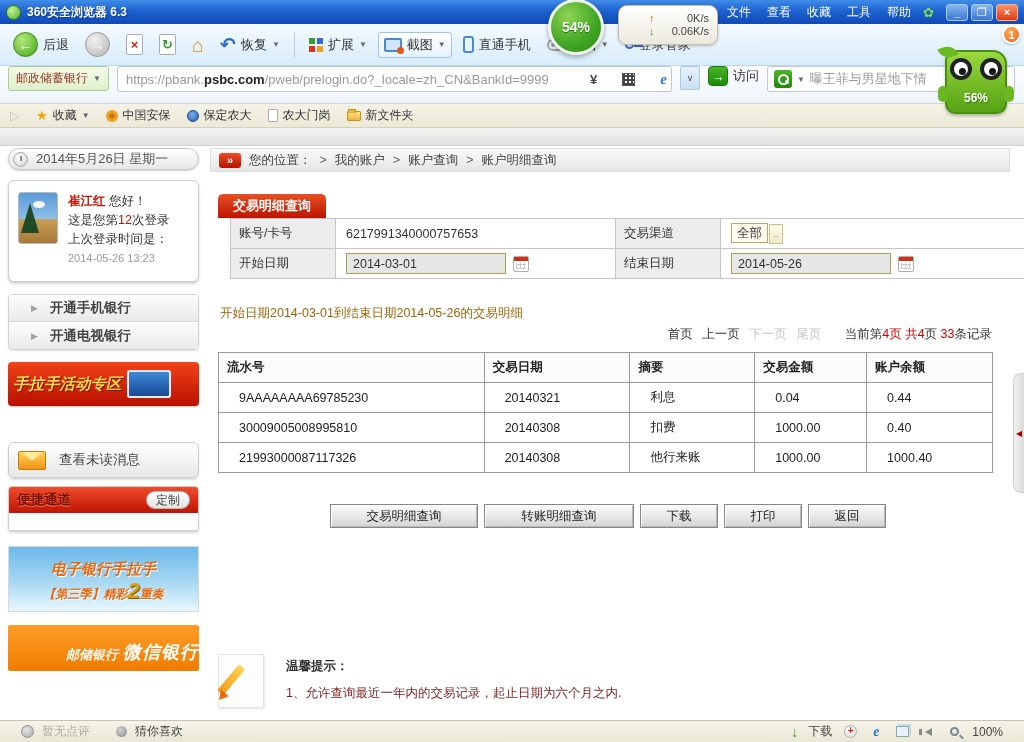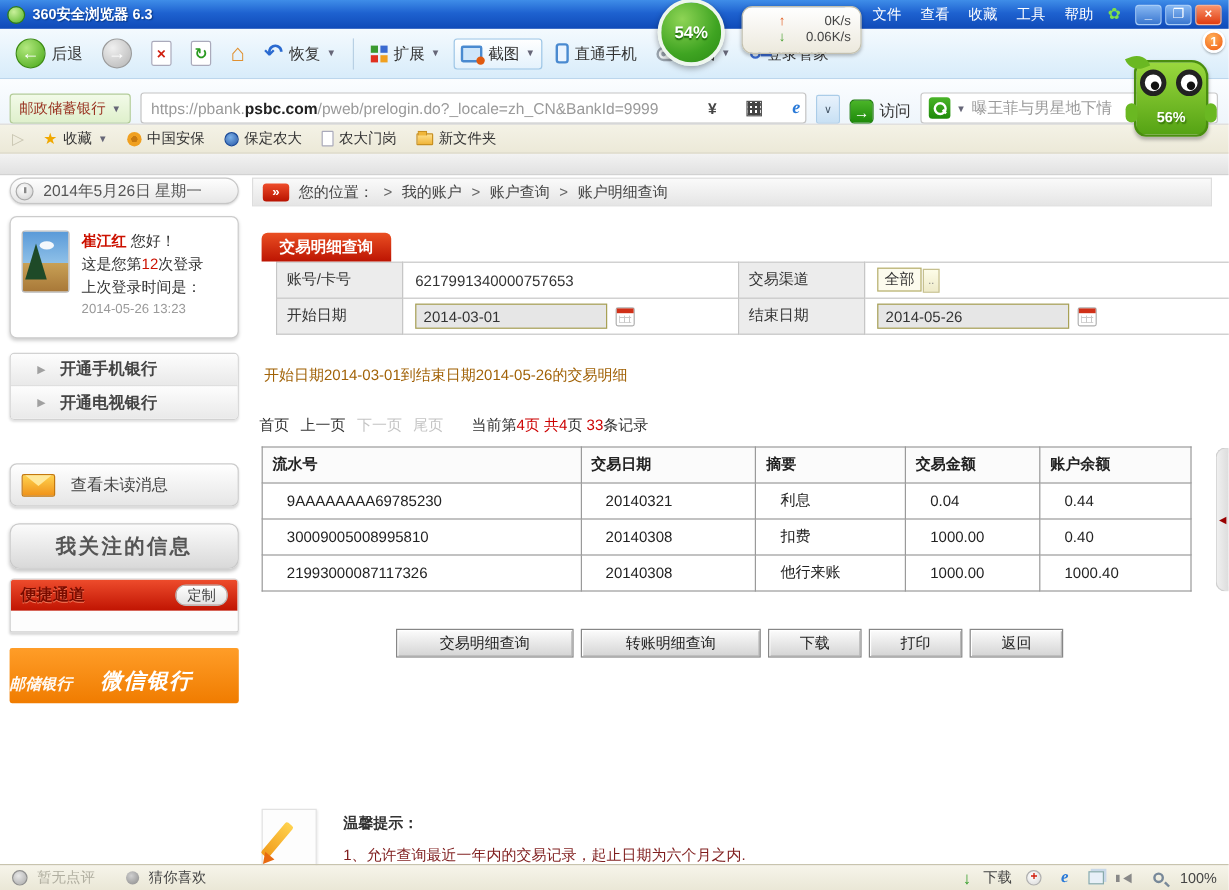--- a/index.html
+++ b/index.html
@@ -57,21 +57,21 @@
   .ic-shot{width:18px;height:14px;border:2px solid #4a8ad0;border-radius:2px;background:#cfe6fa;position:relative}
   .ic-shot::after{content:"";position:absolute;right:-4px;bottom:-4px;width:7px;height:7px;border-radius:50%;background:#e05a10}
   .ic-phone{width:11px;height:17px;border:2px solid #4a8ad0;border-radius:3px;background:#eaf4ff}
   .ic-pad{width:18px;height:12px;border:2px solid #9aa4ae;border-radius:6px;background:#f4f8fa;position:relative}
   .ic-pad::before,.ic-pad::after{content:"";position:absolute;top:2px;width:4px;height:4px;border-radius:50%;background:#9aa4ae}
   .ic-pad::before{left:2px}.ic-pad::after{right:2px}
   .ic-key{width:9px;height:9px;border:2px solid #3a6ad0;border-radius:50%;position:relative}
   .ic-key::after{content:"";position:absolute;left:7px;top:3px;width:9px;height:2px;background:#3a6ad0}
 
   
-  .addressbar{height:38px;background:linear-gradient(#fbfdff,#eef5fb);display:flex;align-items:flex-end;padding:0 8px;gap:8px;border-bottom:1px solid #d4d4d4;position:relative;z-index:20}
+  .addressbar{height:38px;background:linear-gradient(#fbfdff,#eef5fb);display:flex;align-items:flex-start;padding:0 8px;gap:8px;border-bottom:1px solid #d4d4d4;position:relative;z-index:20}
   .site-btn{height:25px;background:linear-gradient(#f2fae8,#dff0cc);border:1px solid #b2cc96;border-radius:3px;display:flex;align-items:center;padding:0 7px;gap:5px;color:#993322;font-size:12px;cursor:pointer;white-space:nowrap}
   .url-field{width:555px;height:26px;background:#fff;border:1px solid #c4c4c4;border-radius:3px;display:flex;align-items:center;padding:0 4px 0 8px;gap:25px}
   .url-text{flex:1;color:#9a9a9a;font-size:13px;white-space:nowrap;overflow:hidden}
   .url-host{color:#222;font-weight:bold}
   .ic-yuan{color:#444;font-weight:bold;font-size:13px}
   .ic-qr{width:13px;height:13px;border:1px solid #555;background-image:repeating-linear-gradient(0deg,#444 0 2px,transparent 2px 4px),repeating-linear-gradient(90deg,#444 0 2px,transparent 2px 4px)}
   .ic-e{color:#2a7ad8;font-weight:bold;font-style:italic;font-size:15px;font-family:"Liberation Serif",serif}
   .url-drop{width:20px;height:24px;background:linear-gradient(#e8f2fc,#c8e0f4);border:1px solid #aacce8;border-radius:2px;display:flex;align-items:center;justify-content:center;color:#456;font-size:9px;cursor:pointer}
   .go-btn{display:flex;align-items:center;gap:5px;cursor:pointer;color:#333;font-size:13px;white-space:nowrap}
   .go-ic{width:20px;height:20px;border-radius:4px;background:linear-gradient(#4ab428,#1e8a0a);color:#fff;display:flex;align-items:center;justify-content:center;font-weight:bold;font-size:13px;border:1px solid #1a7a08}
@@ -123,21 +123,21 @@
   .btn-focus{margin-top:14px;height:38px;border:1px solid #c8c8c8;border-radius:8px;background:linear-gradient(#fbfbfb,#d9d9d9);display:flex;align-items:center;justify-content:center;font-size:17px;font-weight:bold;color:#555;box-shadow:0 2px 3px rgba(0,0,0,.2);cursor:pointer;letter-spacing:2px}
   .quick{margin-top:8px;border-radius:4px 4px 2px 2px;overflow:hidden;border:1px solid #cfcfcf;box-shadow:0 2px 2px rgba(0,0,0,.15)}
   .quick-head{height:26px;background:linear-gradient(#ee4c2c,#c01402);display:flex;align-items:center;justify-content:space-between;padding:0 8px}
   .quick-title{color:#7a0c00;font-weight:bold;font-size:13.5px;text-shadow:0 1px 0 #f87a5a}
   .quick-custom{height:18px;background:linear-gradient(#ffffff,#e2e2e2);border:1px solid #b8b8b8;border-radius:9px;padding:0 9px;font-size:12px;color:#444;display:flex;align-items:center;cursor:pointer}
   .quick-body{height:17px;background:#fdfdfd}
   .banner-sky{margin-top:15px;height:66px;border:1px solid #d8d8d8;background:linear-gradient(180deg,#6ab8ea 0%,#a8d8f2 55%,#e8f6fe 100%);position:relative;padding-top:13px;text-align:center;overflow:hidden;cursor:pointer}
   .sky-l1{color:#e8680e;font-weight:bold;font-style:italic;font-size:15px;text-shadow:1px 1px 0 #fff;line-height:1.2}
   .sky-l2{color:#e8680e;font-weight:bold;font-style:italic;font-size:12px;text-shadow:1px 1px 0 #fff}
   .sky-2{font-size:22px;color:#d8a018;text-shadow:1px 1px 0 #8a5a00}
-  .banner-orange{margin-top:13px;height:46px;background:linear-gradient(#ff9d28,#f07c00);display:flex;align-items:flex-end;justify-content:flex-start;gap:24px;padding-bottom:7px;border-radius:2px;cursor:pointer}
+  .banner-orange{margin-top:13px;height:46px;background:linear-gradient(#ff9d28,#f07c00);display:flex;align-items:flex-end;justify-content:flex-end;gap:5px;padding-bottom:7px;border-radius:2px;cursor:pointer}
   .bo-l{color:#fff;font-style:italic;font-weight:bold;font-size:13px;opacity:.95}
   .bo-r{color:#fff;font-style:italic;font-weight:bold;font-size:18px;letter-spacing:1px}
 
   
   .main{position:absolute;left:210px;top:18px;width:800px;bottom:0}
   .breadcrumb{height:24px;margin-top:2px;background:linear-gradient(#fafafa,#e5e5e5);border:1px solid #ddd;display:flex;align-items:center;gap:8px;padding:0 8px;color:#444;font-size:12.5px}
   .bc-icon{width:22px;height:15px;background:linear-gradient(#ee4c2a,#b81200);border-radius:3px;color:#fff;font-size:11px;font-weight:bold;display:flex;align-items:center;justify-content:center;line-height:1}
   .bc-sep{color:#666}
   .bc-link{cursor:pointer}
   .tab{display:inline-block;margin:22px 0 0 8px;height:24px;padding:0 15px;background:linear-gradient(#ea4f22,#bc1402);color:#fff;font-weight:bold;border-radius:5px 5px 0 0;line-height:24px;font-size:13px}
@@ -146,41 +146,41 @@
   .form-table td{border:1px solid #c6c6c6;height:30px;font-size:12.5px;color:#333}
   .f-lbl{background:#ececec;width:105px;padding-left:8px}
   .f-val{padding-left:10px}
   .chan-box{display:inline-flex;align-items:center;height:20px;border:1px solid #b5ad6a;background:#fcfbee;padding:0 5px;font-size:12.5px;color:#333}
   .chan-dots{display:inline-flex;align-items:center;justify-content:center;width:14px;height:20px;border:1px solid #c6c090;background:linear-gradient(#fdfce8,#eeeac8);margin-left:1px;color:#888;font-size:9px;cursor:pointer}
   .date-input{display:inline-flex;align-items:center;width:160px;height:21px;background:#e6e6e6;border:1px solid #a8a155;padding:0 6px;color:#333;font-size:12.5px;vertical-align:middle}
   .cal-ic{display:inline-block;width:16px;height:16px;background:#fff;border:1px solid #b0b0b0;border-radius:2px;margin-left:7px;vertical-align:middle;position:relative;cursor:pointer}
   .cal-ic::before{content:"";position:absolute;left:0;top:0;right:0;height:4px;background:#d03018}
   .cal-ic::after{content:"";position:absolute;left:2px;top:6px;right:2px;bottom:2px;background-image:repeating-linear-gradient(0deg,#c8c8c8 0 1px,transparent 1px 4px),repeating-linear-gradient(90deg,#c8c8c8 0 1px,transparent 1px 4px)}
   .summary{margin:26px 0 0 10px;color:#a16207;font-size:12.5px}
-  .pager{margin-top:24px;text-align:left;padding-right:18px;color:#333;font-size:12.5px}
+  .pager{margin-top:4px;text-align:right;padding-right:18px;color:#333;font-size:12.5px}
   .pager span{margin-left:6px}
   .pg-link{cursor:pointer}
   .pg-dis{color:#c4c4c4}
   .pg-num{color:#cc0000;margin:0 !important}
   .pg-status{margin-left:14px !important}
   .data-table{margin:9px 0 0 8px;width:775px}
   .data-table th{border:1px solid #9a9a9a;background:#fbfbfb;font-weight:bold;text-align:left;padding:6px 8px;font-size:12.5px;color:#222}
   .data-table td{border:1px solid #9a9a9a;padding:6px 20px;font-size:12.5px;color:#222;height:26px}
   .actions{margin:31px 0 0 120px;display:flex;gap:6px}
   .act-btn{height:24px;background:linear-gradient(#fcfcfc,#d4d4d4);border:1px solid #868686;box-shadow:inset 1px 1px 0 #fff,inset -1px -1px 0 #b8b8b8;font-size:12.5px;color:#222;cursor:pointer;font-family:inherit}
   .act-w1{width:148px}.act-w2{width:150px}.act-w3{width:78px}
   .note{margin:126px 0 0 8px;display:flex;gap:22px}
   .note-icon{width:46px;height:54px;background:#fdfdfd;border:1px solid #e2e2e2;position:relative;flex:0 0 auto;box-shadow:1px 1px 2px rgba(0,0,0,.1)}
   .note-icon::before{content:"";position:absolute;left:8px;top:8px;width:8px;height:34px;background:linear-gradient(#ffd24e,#f09a1a);transform:rotate(40deg);border-radius:2px}
   .note-icon::after{content:"";position:absolute;left:-2px;bottom:6px;width:0;height:0;border-left:5px solid transparent;border-right:5px solid transparent;border-top:9px solid #e86a10;transform:rotate(40deg)}
   .note-title{font-weight:bold;color:#333;font-size:12.5px;margin:4px 0 10px}
   .note-line{color:#7f1d1d;font-size:12.5px}
 
   
-  .statusbar{height:22px;background:linear-gradient(#f6f4ea,#eae7d6);border-top:1px solid #c8c4ae;display:flex;align-items:center;padding:0 10px;gap:8px;font-size:12px;color:#444;position:relative;z-index:30}
+  .statusbar{height:22px;background:linear-gradient(#f6f4ea,#eae7d6);border-top:1px solid #c8c4ae;display:flex;align-items:center;padding:0 21px;gap:8px;font-size:12px;color:#444;position:relative;z-index:30}
   .st-globe{width:13px;height:13px;border-radius:50%;background:radial-gradient(circle at 40% 35%,#e8e8e8,#a8a8a8);border:1px solid #909090}
   .st-dim{color:#b0aea0}
   .st-dot{width:11px;height:11px;border-radius:50%;background:radial-gradient(circle at 40% 35%,#d0d0d0,#888);margin-left:18px}
   .st-right{margin-left:auto;display:flex;align-items:center;gap:10px}
   .st-dl-arrow{color:#2a9a20;font-weight:bold;font-size:14px}
   .st-ic{display:inline-flex;align-items:center;justify-content:center;width:16px;height:16px;cursor:pointer}
   .st-med{width:13px;height:13px;border-radius:50%;background:radial-gradient(circle at 40% 35%,#fff,#d8d8d8);border:1px solid #b0b0b0;position:relative}
   .st-med::after{content:"+";position:absolute;left:3px;top:-1px;color:#d02010;font-size:10px;font-weight:bold}
   .st-e{color:#2a7ad8;font-weight:bold;font-style:italic;font-size:14px;font-family:"Liberation Serif",serif}
   .st-layers{width:13px;height:11px;border:1px solid #8aa;background:#e8f0f8;box-shadow:2px -2px 0 #c8d8e8}
@@ -359,31 +359,38 @@
     <div class="side-menu">
       <div class="side-menu-item">
         <span class="smi-arrow">▶</span>
         <span>开通手机银行</span>
       </div>
       <div class="side-menu-item">
         <span class="smi-arrow">▶</span>
         <span>开通电视银行</span>
       </div>
     </div>
+    <div class="banner-red">
+      <span class="br-txt">手拉手活动专区</span>
+      <span class="br-tv"></span>
+    </div>
     <div class="btn-unread">
       <span class="envelope"></span>
       <span>查看未读消息</span>
     </div>
-    <div class="btn-focus">我关注的信息</div>
     <div class="quick">
       <div class="quick-head">
         <span class="quick-title">便捷通道</span>
         <span class="quick-custom">定制</span>
       </div>
       <div class="quick-body"></div>
+    </div>
+    <div class="banner-sky">
+      <div class="sky-l1">电子银行手拉手</div>
+      <div class="sky-l2"><span>【第三季】精彩</span><span class="sky-2">2</span><span>重奏</span></div>
     </div>
     <div class="banner-orange">
       <span class="bo-l">邮储银行</span>
       <span class="bo-r">微信银行</span>
     </div>
   </div>
   <div class="side-handle">◀</div>
 
   <div class="main">
     <div class="breadcrumb">

